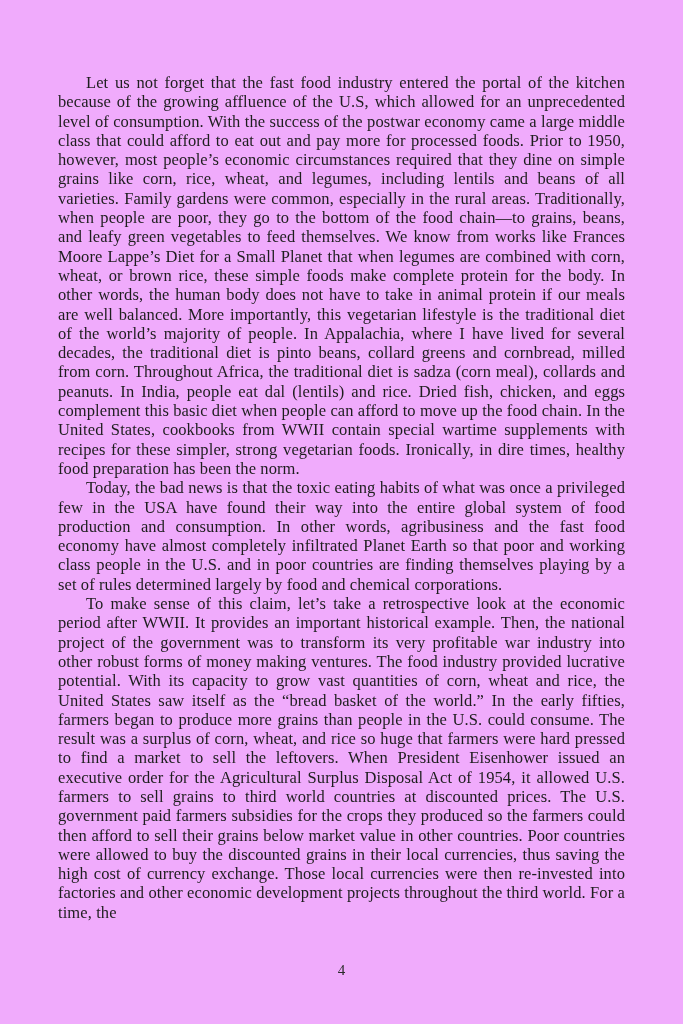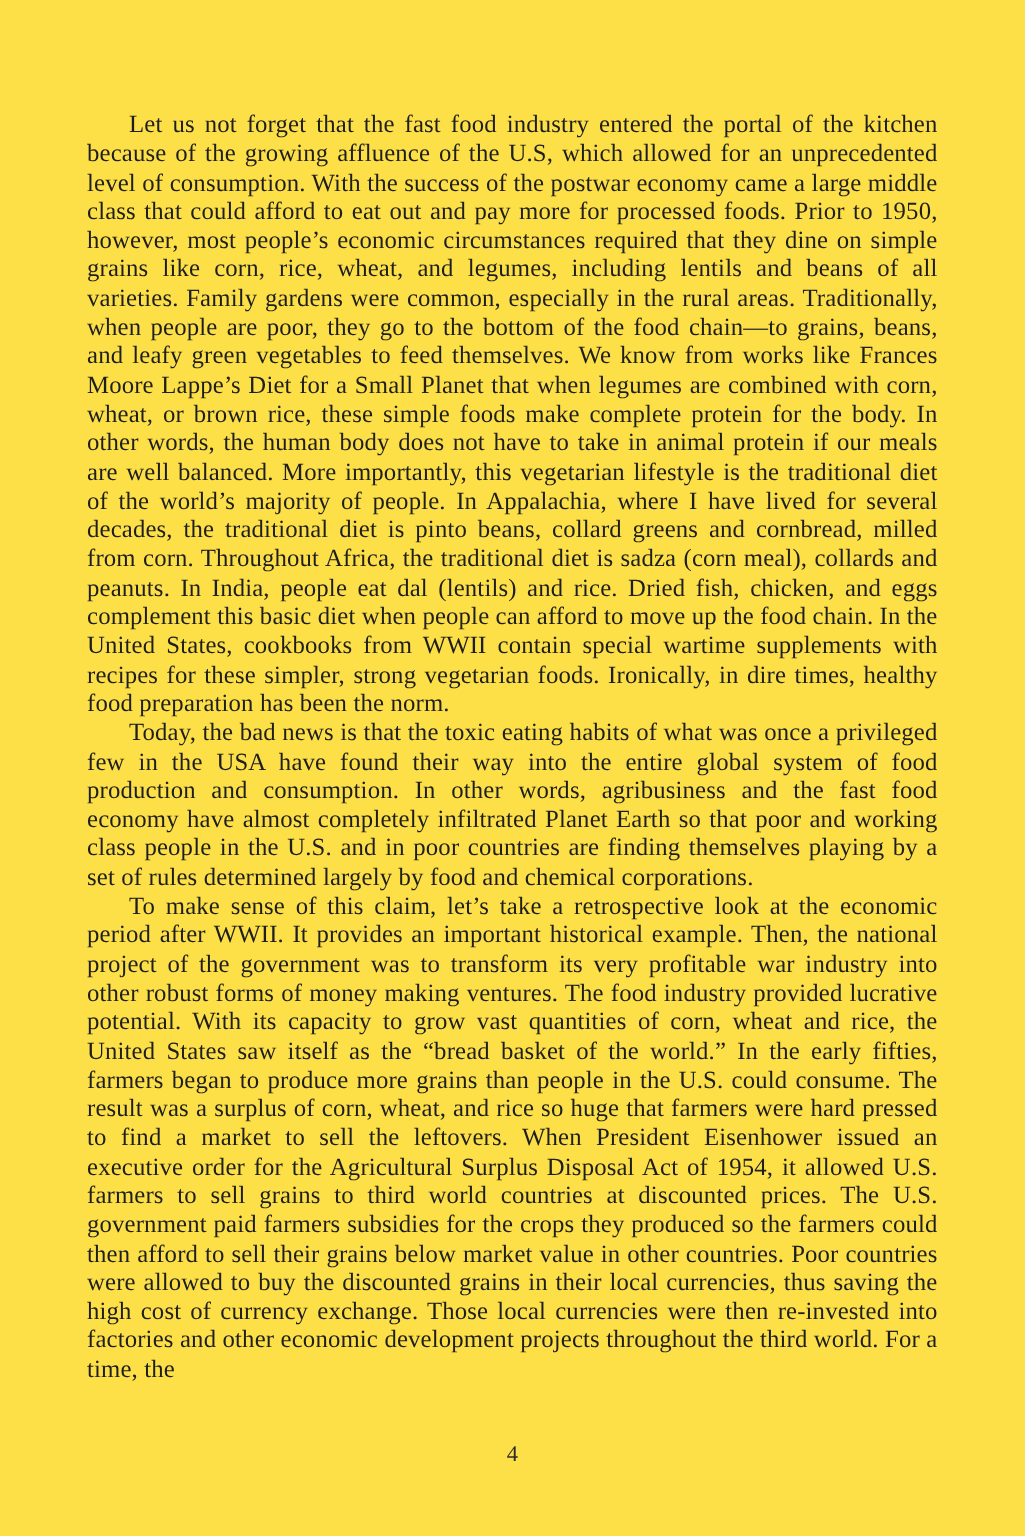--- a/index.html
+++ b/index.html
@@ -9,21 +9,21 @@
     body {
       width: 683px;
       height: 1024px;
       background: #ffffff;
       position: relative;
       overflow: hidden;
     }
     .page {
       position: absolute;
       inset: 0;
-      background: #fde047;
+      background: #f0abfc;
     }
     .text-block {
       position: absolute;
       left: 58px;
       top: 73px;
       width: 567px;
       color: #1e1e1e;
       font-family: "Liberation Serif", "DejaVu Serif", serif;
       font-size: 16.5px;
       line-height: 19.3px;

